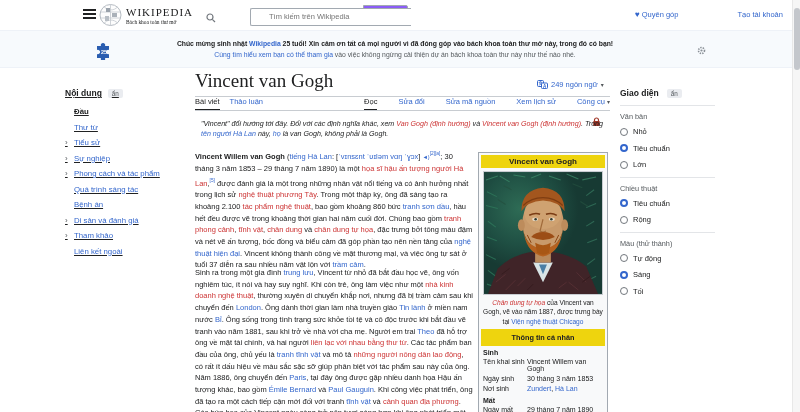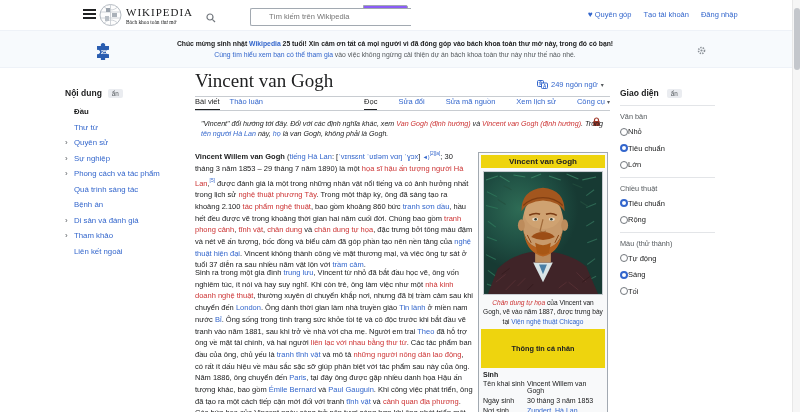--- a/index.html
+++ b/index.html
@@ -17,34 +17,34 @@
   .wordmark .wm2 { font-size:5.4px; color:#202122; margin-top:1px; }
   .searchbar { position:absolute; left:202px; top:5px; display:flex; height:18px; }
   .search-input-wrap { position:relative; width:161px; height:18px;padding-left:48px; }
   .search-input-wrap input { width:161px; height:18px; border:1px solid #a2a9b1; border-right:none;
       border-radius:2px 0 0 2px; padding:0 3px 0 18px; font-size:7.5px; color:#202122;
       font-family:"Liberation Sans", sans-serif; outline:none; }
   .search-icon-pos { position:absolute; left:4px; top:4px; }
   .search-btn { height:18px; border:1px solid #a2a9b1; background:#8b5cf6; font-size:7.5px;
       padding:0 6px; border-radius:0 2px 2px 0; color:#202122; font-family:"Liberation Sans", sans-serif; cursor:pointer; }
   .top-links { position:absolute; left:588px; top:10px; display:flex; gap:12px; font-size:7.5px; white-space:nowrap; }
-  .top-links .lnk { color:#3366cc; cursor:pointer; }
+  .top-links .lnk { color:#3366cc; cursor:pointer;margin-left:47px; }
   .heart { color:#3366cc; font-size:8px; margin-right:2px; }
 
   
   .banner { position:absolute; top:30px; left:0; width:793px; height:38px; background:#f7fafd;
             border-top:1px solid #eef2f8; border-bottom:1px solid #eef2f8; }
   .banner-text { position:absolute; left:110px; top:7px; width:570px; text-align:center; }
   .banner-l1 { font-size:6.8px; font-weight:bold; line-height:11px; color:#202122; }
   .banner-l2 { font-size:6.8px; line-height:11px; color:#54595d; }
   .banner-puzzle { position:absolute; left:94px; top:9px; }
   .banner-gear { position:absolute; left:697px; top:10px; cursor:pointer; }
 
   
-  .toc { position:absolute; left:65px; top:88px; width:126px; }
+  .toc { position:absolute; left:65px; top:88px; width:126px;text-decoration:underline; }
   .toc-head { display:flex; align-items:center; gap:6px; margin-bottom:9px; }
   .toc-title { font-size:8.5px; font-weight:bold; }
   .pill { background:#eaecf0; border-radius:2px; padding:1px 4px; font-size:6.3px; color:#54595d; cursor:pointer; }
   .toc-item { display:flex; align-items:flex-end; font-size:7.8px; line-height:10px; margin-bottom:5.5px; cursor:pointer; }
   .toc-chev { width:9px; color:#54595d; font-size:8px; flex:none; }
   .toc-label { color:#3366cc; }
   .toc-item.active .toc-label { color:#202122; font-weight:bold; }
 
   
   .title-block { position:absolute; left:195px; top:70px; width:415px; border-bottom:1px solid #c8ccd1; padding-bottom:4px; }
@@ -74,33 +74,33 @@
   .seg-ired { color:#cc3333; font-style:italic; }
   .seg-sup { vertical-align:super; font-size:4.8px; color:#3366cc; }
   .seg-spk { color:#3366cc; font-size:5.5px; }
 
   
   .infobox { position:absolute; left:478px; top:152px; width:130px; border:1px solid #a2a9b1;
              background:#f8f9fa; font-size:7px; padding:2px; }
   .ib-title { background:#eed40e; font-weight:bold; font-size:8px; text-align:center; padding:2px 0; }
   .ib-img { display:block; margin:3px auto 2px auto; border:1px solid #c8ccd1; }
   .ib-caption { font-size:6.6px; text-align:center; line-height:9.3px; padding:1px 2px 3px 2px; }
-  .ib-bar { background:#eed40e; font-weight:bold; font-size:7.3px; text-align:center; padding:15px 0; }
+  .ib-bar { background:#eed40e; font-weight:bold; font-size:7.3px; text-align:center; padding:4px 0; }
   .ib-sub { font-weight:bold; font-size:7px; padding:3px 2px 1px 2px; }
   .ib-row { display:flex; padding:1.5px 2px; }
   .ib-l { width:44px; flex:none; color:#202122; }
   .ib-v { flex:1; }
 
   
   .appearance { position:absolute; left:620px; top:88px; width:95px; }
   .ap-head { display:flex; align-items:center; gap:8px; }
   .ap-title { font-size:8.5px; font-weight:bold; }
   .ap-hr { border:none; border-top:1px solid #e3e5e8; margin:7px 0 6px 0; }
   .ap-group-title { font-size:7.3px; color:#54595d; margin-bottom:6px; }
-  .ap-opt { display:flex; align-items:center; margin-bottom:7.5px; cursor:pointer; }
+  .ap-opt { display:flex; align-items:center; gap:5px; margin-bottom:7.5px; cursor:pointer; }
   .radio { width:8px; height:8px; border-radius:50%; border:1px solid #72777d; background:#fff; flex:none; }
   .radio.on { border:2.5px solid #36c; }
   .ap-opt-label { font-size:7.5px; color:#202122; }
 
   
   .scrollbar { position:absolute; left:792px; top:0; width:8px; height:412px; background:#f6f6f6;
                border-left:1px solid #e8e8e8; }
   .scroll-thumb { position:absolute; left:1px; top:8px; width:6px; height:62px; background:#c4c7cc; border-radius:3px; }
 </style>
 </head>
@@ -173,21 +173,21 @@
     <div class="toc-item active">
         <span class="toc-chev"></span>
         <span class="toc-label">Đầu</span>
       </div>
     <div class="toc-item">
         <span class="toc-chev"></span>
         <span class="toc-label">Thư từ</span>
       </div>
     <div class="toc-item">
         <span class="toc-chev">›</span>
-        <span class="toc-label">Quyên sử</span>
+        <span class="toc-label">Tiểu sử</span>
       </div>
     <div class="toc-item">
         <span class="toc-chev">›</span>
         <span class="toc-label">Sự nghiệp</span>
       </div>
     <div class="toc-item">
         <span class="toc-chev">›</span>
         <span class="toc-label">Phong cách và tác phẩm</span>
       </div>
     <div class="toc-item">

